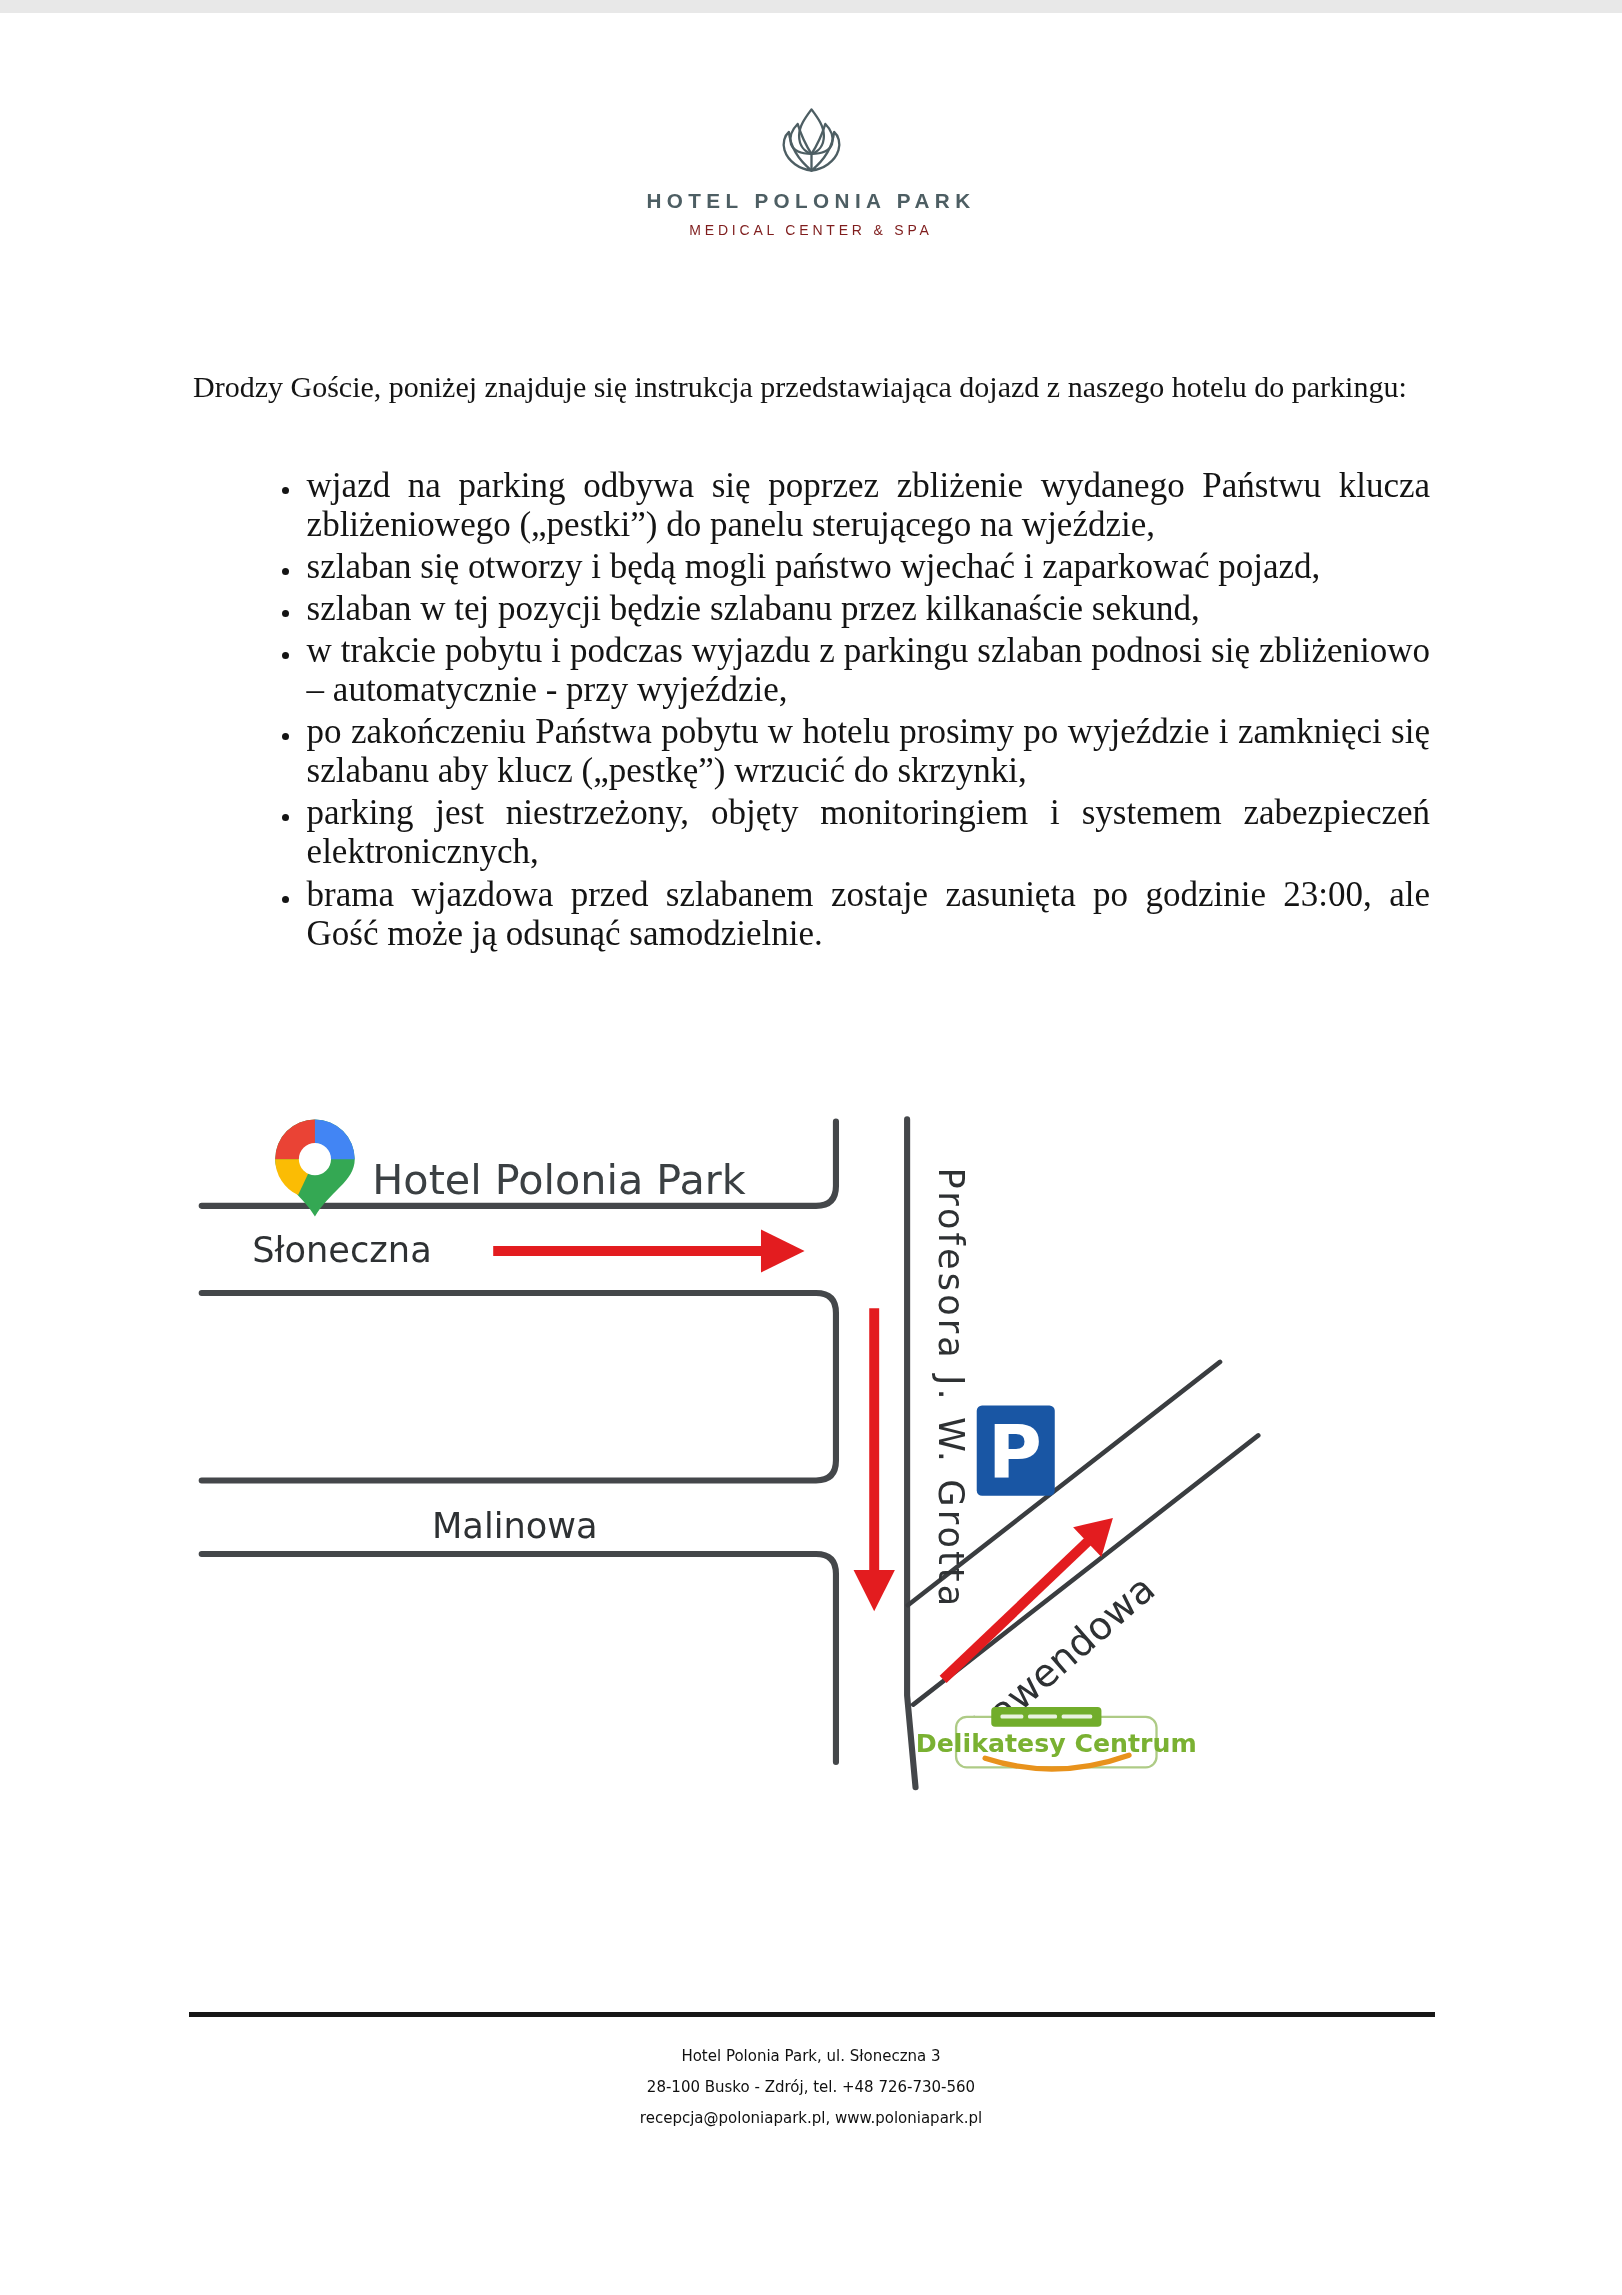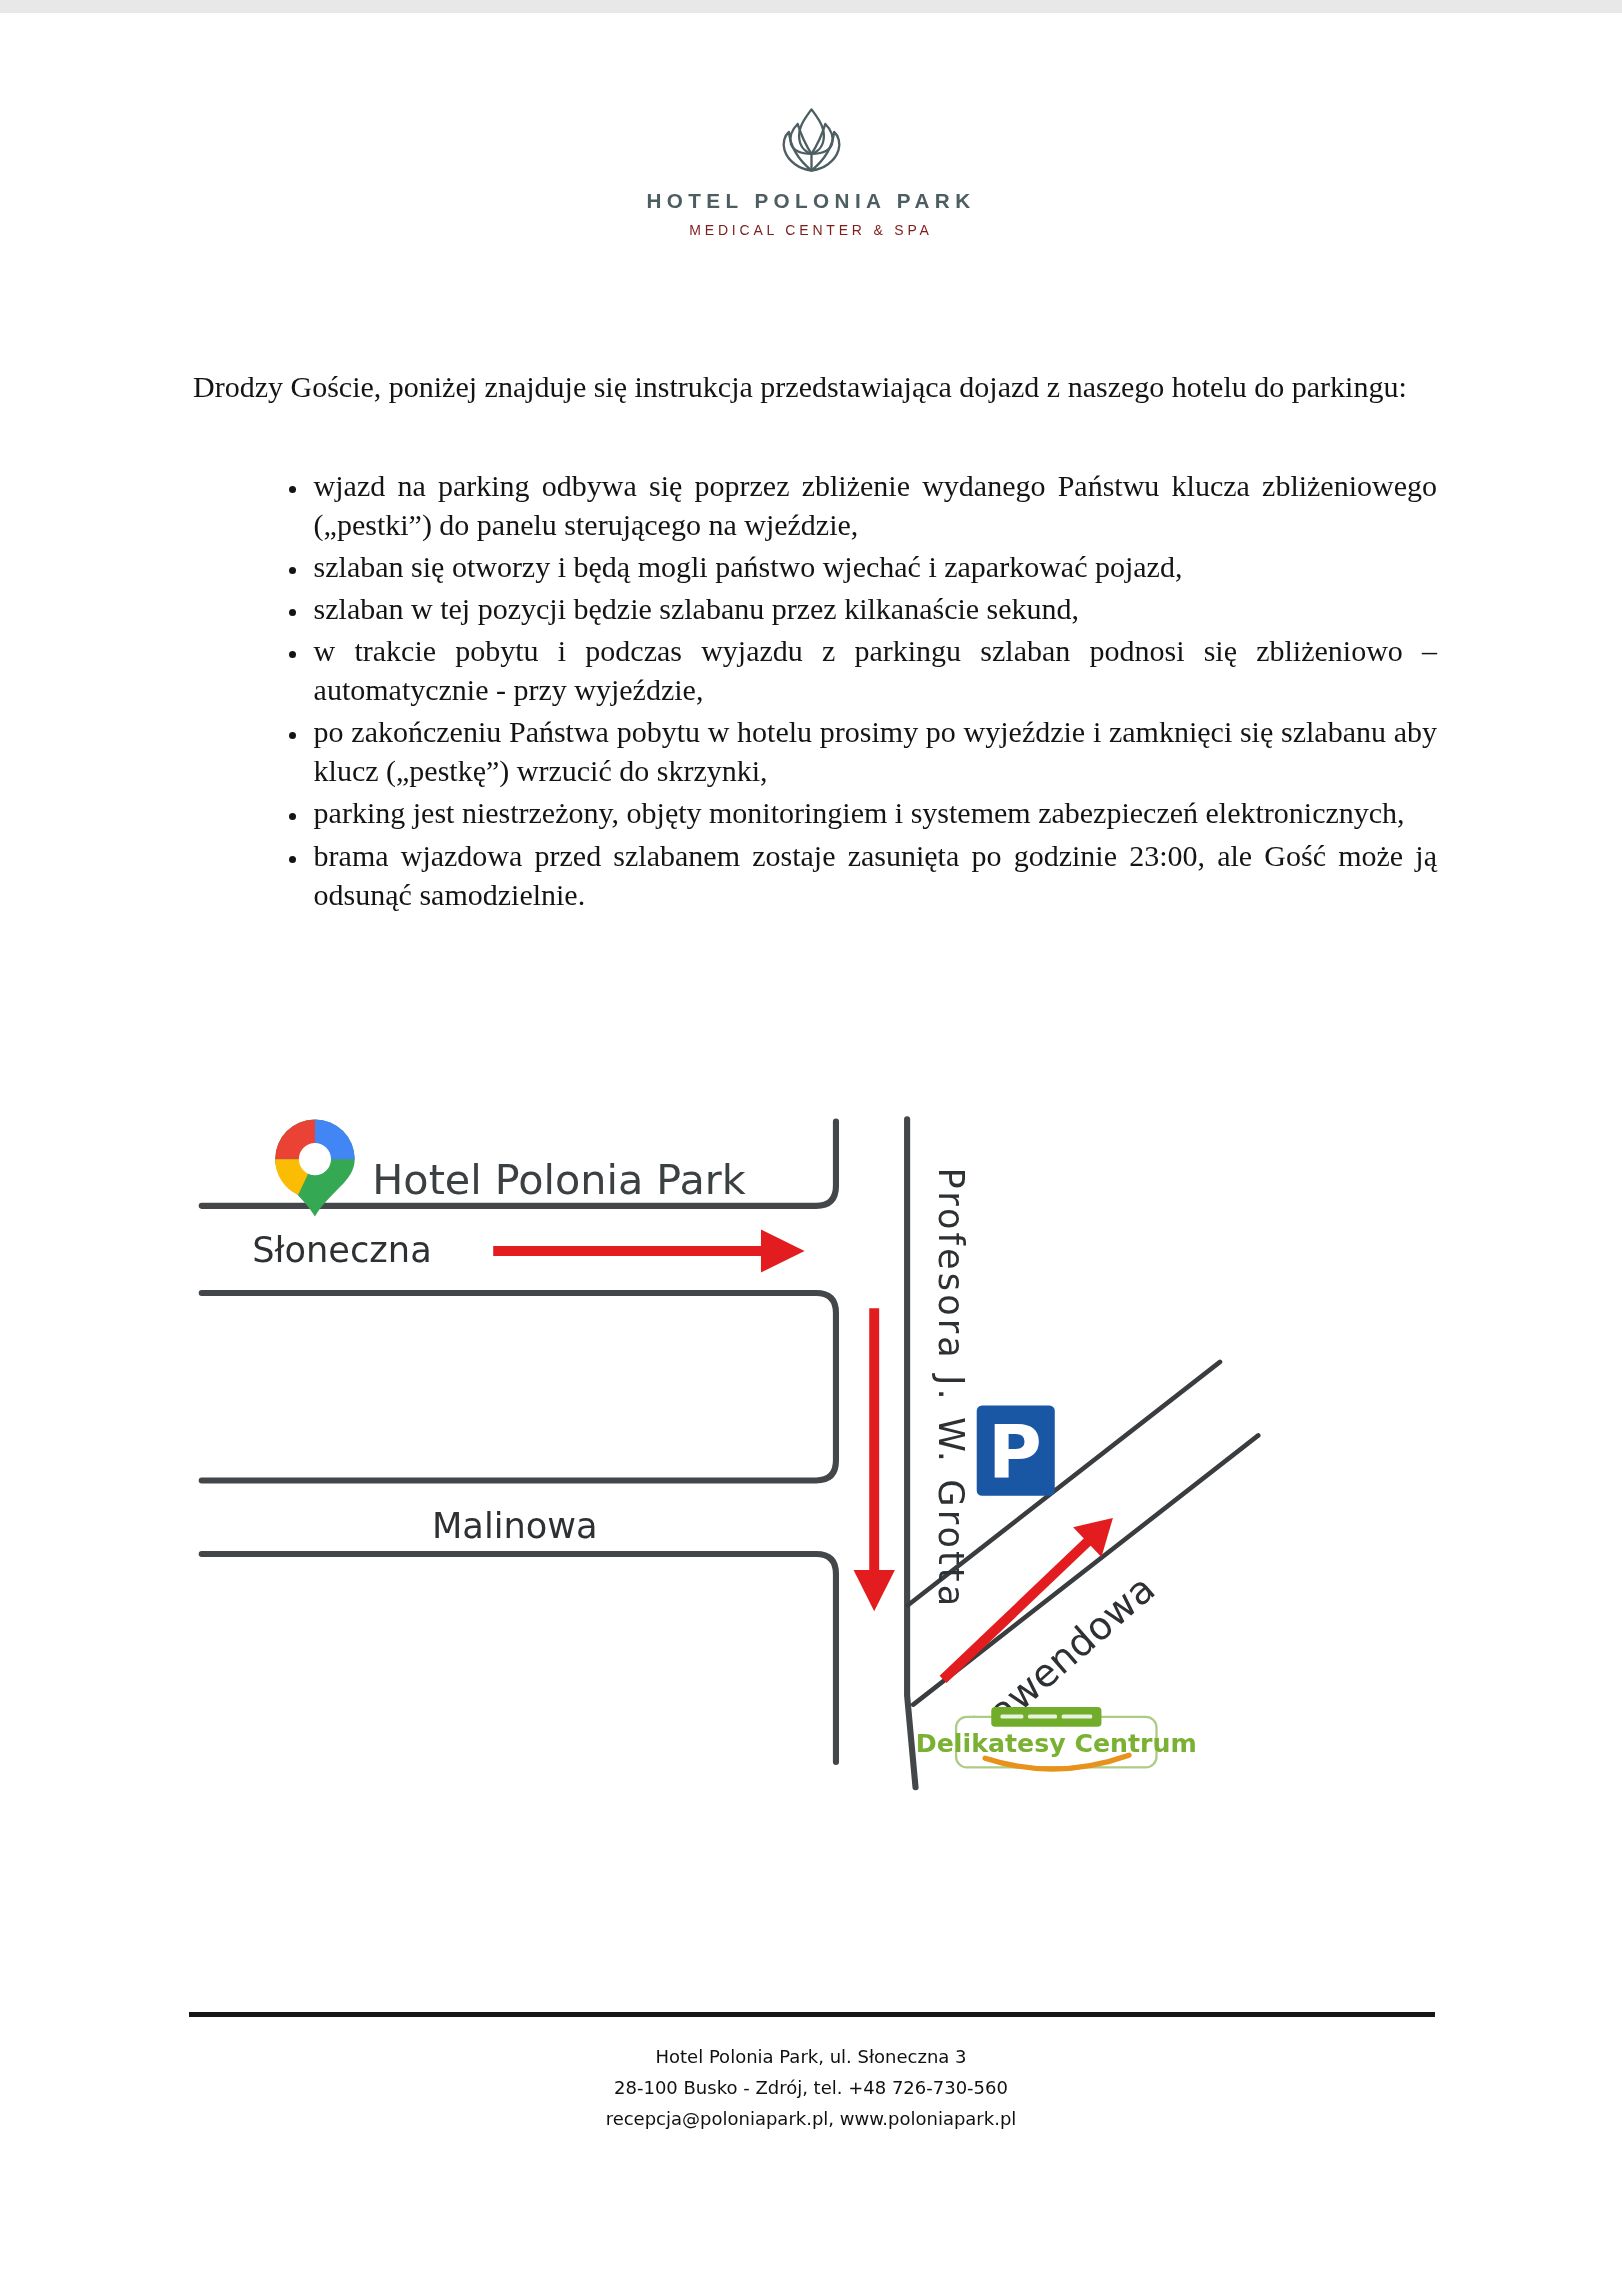--- a/index.html
+++ b/index.html
@@ -18,37 +18,37 @@
   .logo .tagline{
     font-family:Liberation Sans, sans-serif;
     font-size:14px;letter-spacing:3.8px;color:#7f1d1d;margin-top:9.2px;
   }
   
   .intro{
     position:absolute;left:193px;top:354px;width:1221px;
     font-size:30px;line-height:39px;text-align:justify;margin:0;
   }
   ul.instructions{
-    position:absolute;left:200px;top:453px;width:1237px;
+    position:absolute;left:193px;top:453px;width:1237px;
     margin:0;padding:0 0 0 109px;box-sizing:border-box;
-    font-size:30px;line-height:39px;
+    font-size:35px;line-height:39px;
   }
   ul.instructions li{
     text-align:justify;margin:0 0 3.1px 0;padding-left:4.6px;
   }
   ul.instructions li::marker{font-size:23px;}
   
   .map{position:absolute;left:191px;top:1087px;}
   .map text{font-family:"DejaVu Sans","Liberation Sans",sans-serif;}
   
   .footer-rule{position:absolute;left:189px;top:1999px;width:1246px;height:4.6px;background:#161616;}
   .footer{
     position:absolute;left:0;right:0;top:2028px;text-align:center;
     font-family:"DejaVu Sans","Liberation Sans",sans-serif;
-    font-size:18px;line-height:31px;color:#101010;
+    font-size:15px;line-height:31px;color:#101010;
   }
 </style>
 </head>
 <body>
 
 <div class="page">
 
   <div class="logo">
     <svg class="lotus" width="73" height="70" viewBox="0 0 100 96">
       <g fill="none" stroke="#4d5e63" stroke-width="3.2" stroke-linejoin="round" stroke-linecap="round">

